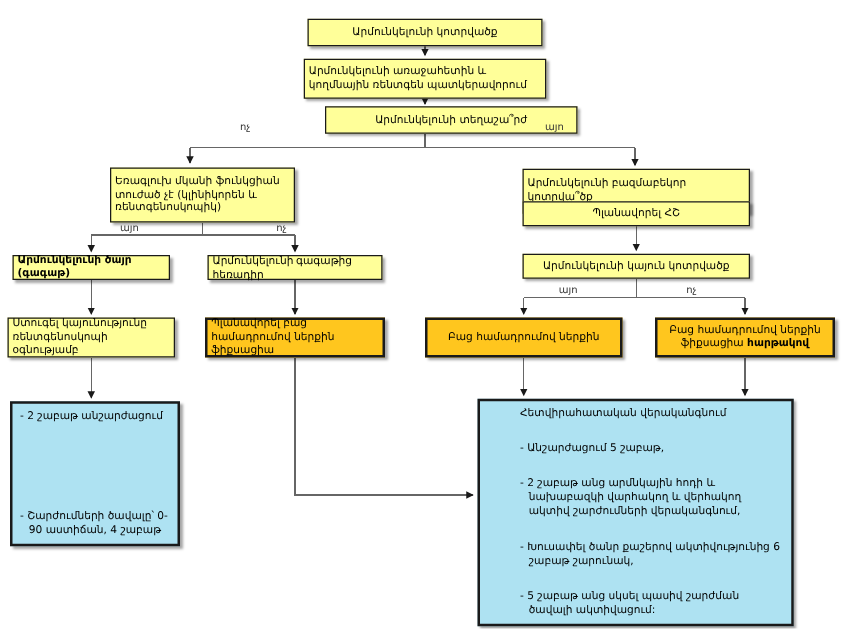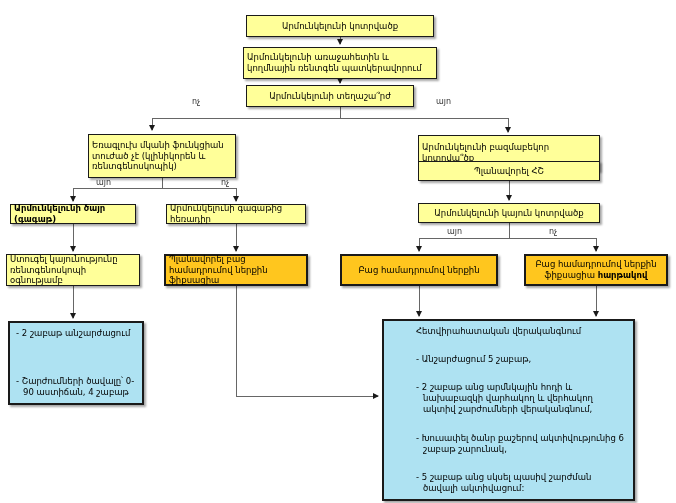--- a/index.html
+++ b/index.html
@@ -102,33 +102,33 @@
       <path d="M596,238 V251" marker-end="url(#ah)"></path>
       <path d="M419,286 V316" marker-end="url(#ah)"></path>
       <path d="M596,286 V316" marker-end="url(#ah)"></path>
     </g>
   </svg>
 
   <div class="node thick" style="left:246px; top:15px; width:188px; height:22px;">Արմունկելունի կոտրվածք</div>
 
   <div class="node thick" style="left:243px; top:47px; width:194px; height:32px;">Արմունկելունի առաջահետին և կողմնային ռենտգեն պատկերավորում</div>
 
-  <div class="node thick" style="left:246px; top:85px; width:168px; height:22px;">Արմունկելունի տեղաշա՞րժ</div>
+  <div class="node thick" style="left:260px; top:85px; width:202px; height:22px;">Արմունկելունի տեղաշա՞րժ</div>
 
   <div class="edge-label" style="left:192px; top:98px;">ոչ</div>
   <div class="edge-label" style="left:436px; top:98px;">այո</div>
 
   <div class="node thick" style="left:88px; top:134px; width:148px; height:44px;">Եռագլուխ մկանի ֆունկցիան տուժած չէ (կլինիկորեն և ռենտգենոսկոպիկ)</div>
 
   <div class="edge-label" style="left:96px; top:179px;">այո</div>
   <div class="edge-label" style="left:221px; top:179px;">ոչ</div>
 
   <div class="node" style="left:10px; top:204px; width:126px; height:20px;font-weight:bold;">Արմունկելունի ծայր (գագաթ)</div>
 
-  <div class="node" style="left:166px; top:204px; width:140px; height:20px;">Արմունկելունի գագաթից հեռադիր</div>
+  <div class="node" style="left:166px; top:204px; width:140px; height:20px;font-family:Liberation Serif, serif;">Արմունկելունի գագաթից հեռադիր</div>
 
   <div class="node" style="left:6px; top:254px; width:134px; height:32px;">Ստուգել կայունությունը ռենտգենոսկոպի օգնությամբ</div>
 
   <div class="node gold" style="left:164px; top:254px; width:144px; height:32px;">Պլանավորել բաց համադրումով ներքին ֆիքսացիա</div>
 
   <div class="node thick" style="left:418px; top:135px; width:182px; height:36px;">Արմունկելունի բազմաբեկոր կոտրվա՞ծք</div>
 
   <div class="node thick" style="left:418px; top:161px; width:182px; height:20px;">Պլանավորել ՀՇ</div>
 
   <div class="node thick" style="left:418px; top:203px; width:182px; height:20px;">Արմունկելունի կայուն կոտրվածք</div>
@@ -140,21 +140,21 @@
     <div>Բաց համադրումով ներքին</div>
   </div>
 
   <div class="node gold" style="left:524px; top:254px; width:144px; height:32px;">
     <div>Բաց համադրումով ներքին</div>
     <div>
       <span>ֆիքսացիա </span><b>հարթակով</b>
     </div>
   </div>
 
-  <div class="outcome" style="left:8px; top:321px; width:136px; height:84px;">
+  <div class="outcome" style="left:8px; top:321px; width:136px; height:116px;">
     <div class="bullet">- 2 շաբաթ անշարժացում</div>
     <div class="bullet">- Շարժումների ծավալը՝ 0-90 աստիճան, 4 շաբաթ</div>
   </div>
 
   <div class="outcome" style="left:382px; top:319px; width:253px; height:182px;padding-left:32px;">
     <div>Հետվիրահատական վերականգնում</div>
     <div class="bullet">- Անշարժացում 5 շաբաթ,</div>
     <div class="bullet">- 2 շաբաթ անց արմնկային հոդի և նախաբազկի վարհակող և վերհակող ակտիվ շարժումների վերականգնում,</div>
     <div class="bullet">- Խուսափել ծանր քաշերով ակտիվությունից 6 շաբաթ շարունակ,</div>
     <div class="bullet">- 5 շաբաթ անց սկսել պասիվ շարժման ծավալի ակտիվացում:</div>

